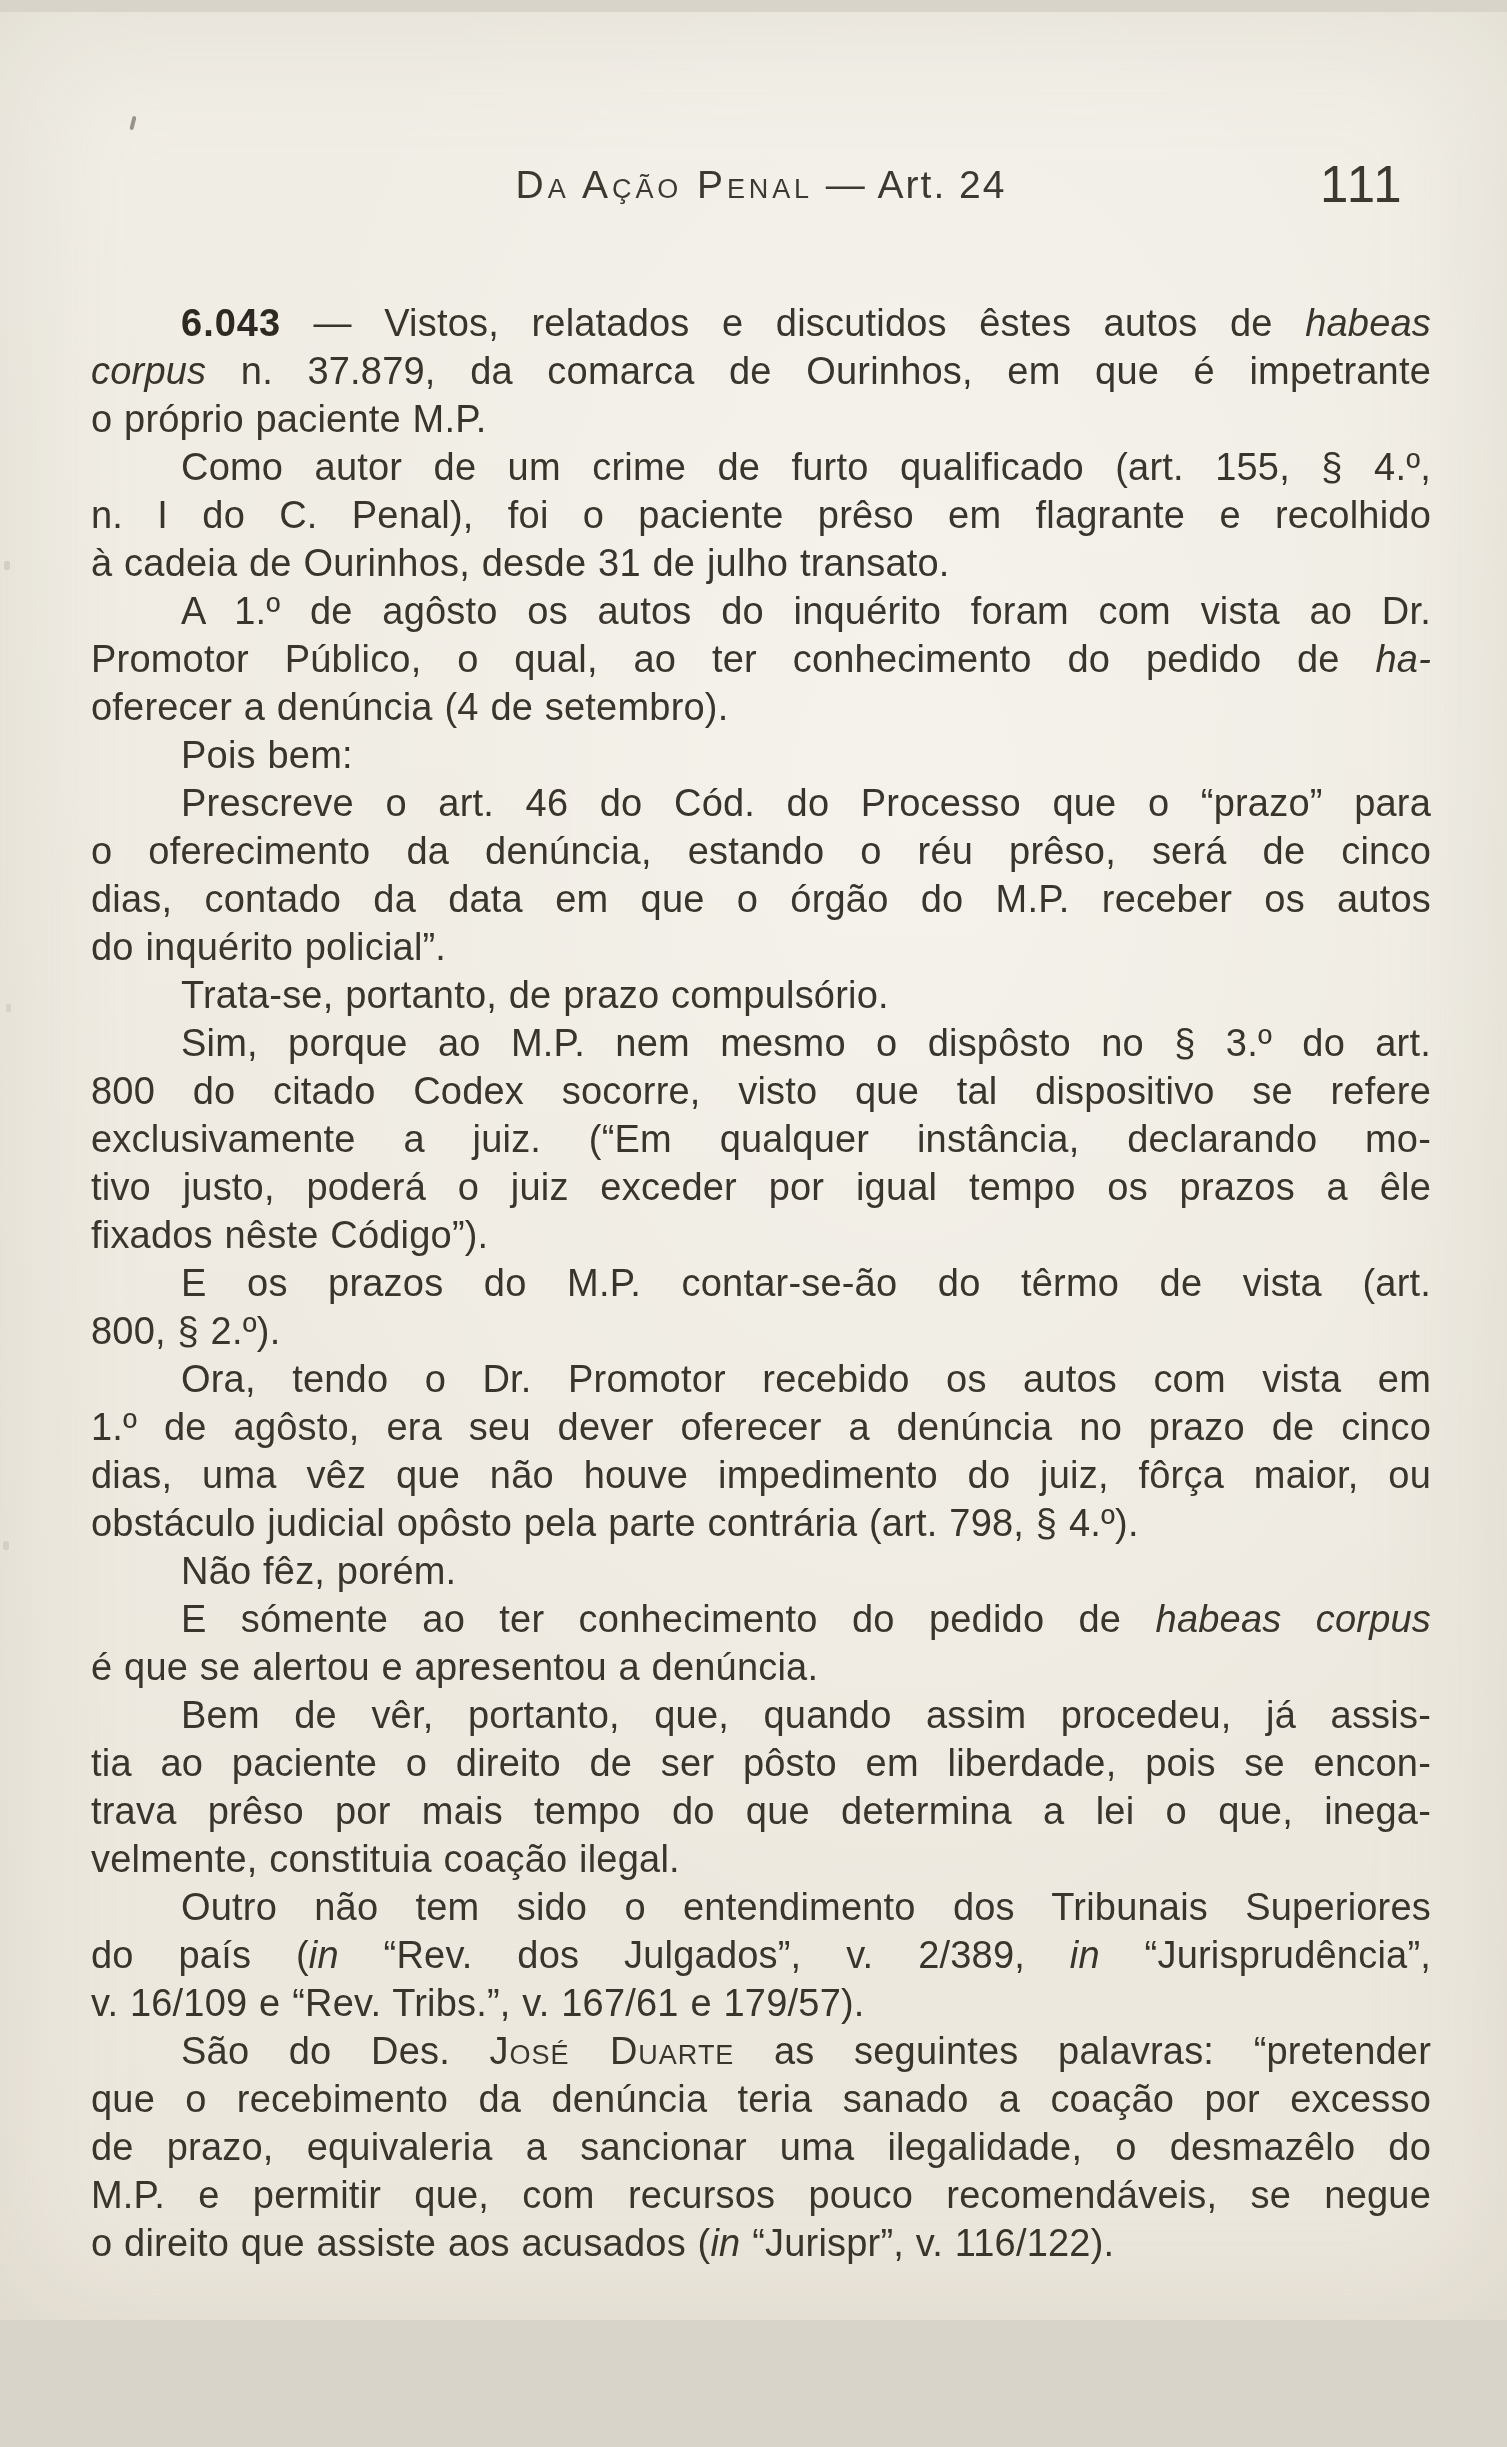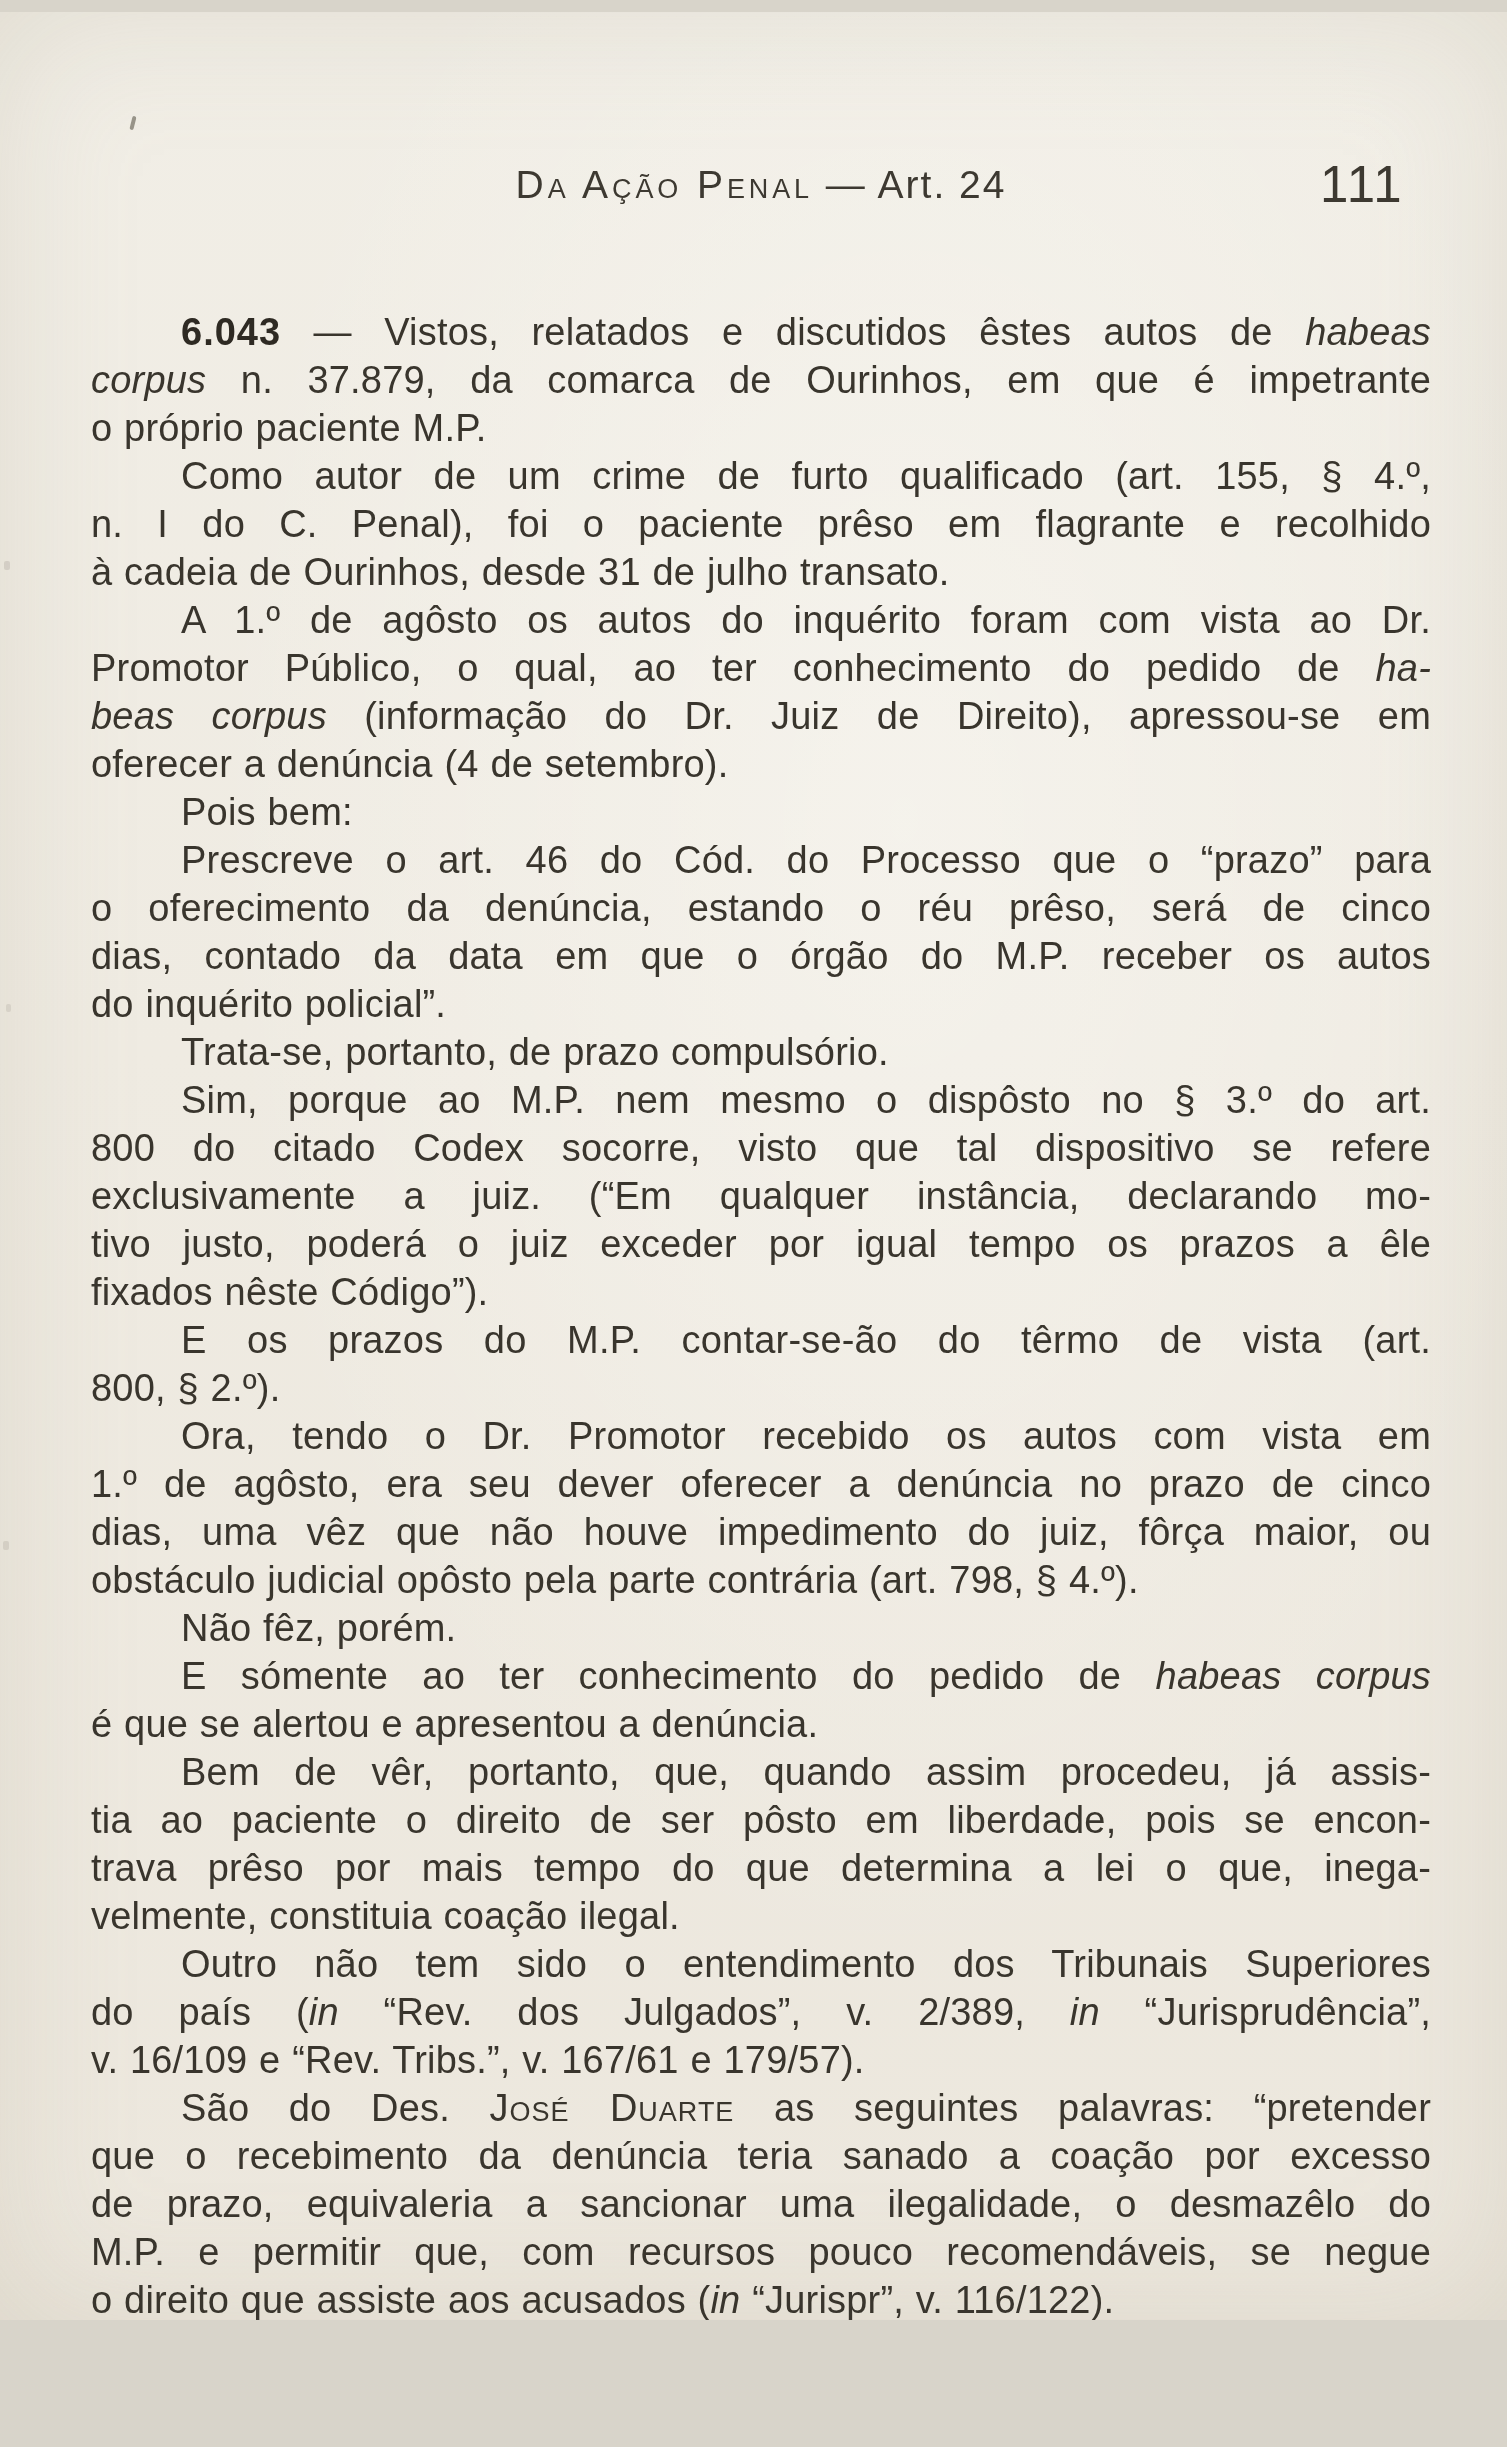--- a/index.html
+++ b/index.html
@@ -46,21 +46,21 @@
     top: 0;
     right: 27.4px;
     font-size: 51px;
     line-height: 51px;
     color: #3d3931;
     letter-spacing: 2px;
   }
   
   .text-body {
     position: absolute;
-    top: 296px;
+    top: 287px;
     left: 91px;
     width: 1340px;
     font-size: 38px;
     line-height: 48px;
     letter-spacing: 0.2px;
     word-spacing: 1px;
   }
   .paragraph { margin: 0; }
   .line {
     text-align: justify;
@@ -106,21 +106,20 @@
         <div class="line last"><span class="seg-n">o próprio paciente M.P.</span></div>
       </div>
       <div class="paragraph">
         <div class="line first"><span class="seg-n">Como autor de um crime de furto qualificado (art. 155, § 4.º,</span></div>
         <div class="line"><span class="seg-n">n. I do C. Penal), foi o paciente prêso em flagrante e recolhido</span></div>
         <div class="line last"><span class="seg-n">à cadeia de Ourinhos, desde 31 de julho transato.</span></div>
       </div>
       <div class="paragraph">
         <div class="line first"><span class="seg-n">A 1.º de agôsto os autos do inquérito foram com vista ao Dr.</span></div>
         <div class="line"><span class="seg-n">Promotor Público, o qual, ao ter conhecimento do pedido de </span><span class="seg-i">ha-</span></div>
-        <div class="line"><span class="seg-i">beas corpus</span><span class="seg-n"> (informação do Dr. Juiz de Direito), apressou-se em</span></div>
         <div class="line last"><span class="seg-n">oferecer a denúncia (4 de setembro).</span></div>
       </div>
       <div class="paragraph">
         <div class="line first last"><span class="seg-n">Pois bem:</span></div>
       </div>
       <div class="paragraph">
         <div class="line first"><span class="seg-n">Prescreve o art. 46 do Cód. do Processo que o “prazo” para</span></div>
         <div class="line"><span class="seg-n">o oferecimento da denúncia, estando o réu prêso, será de cinco</span></div>
         <div class="line"><span class="seg-n">dias, contado da data em que o órgão do M.P. receber os autos</span></div>
         <div class="line last"><span class="seg-n">do inquérito policial”.</span></div>

